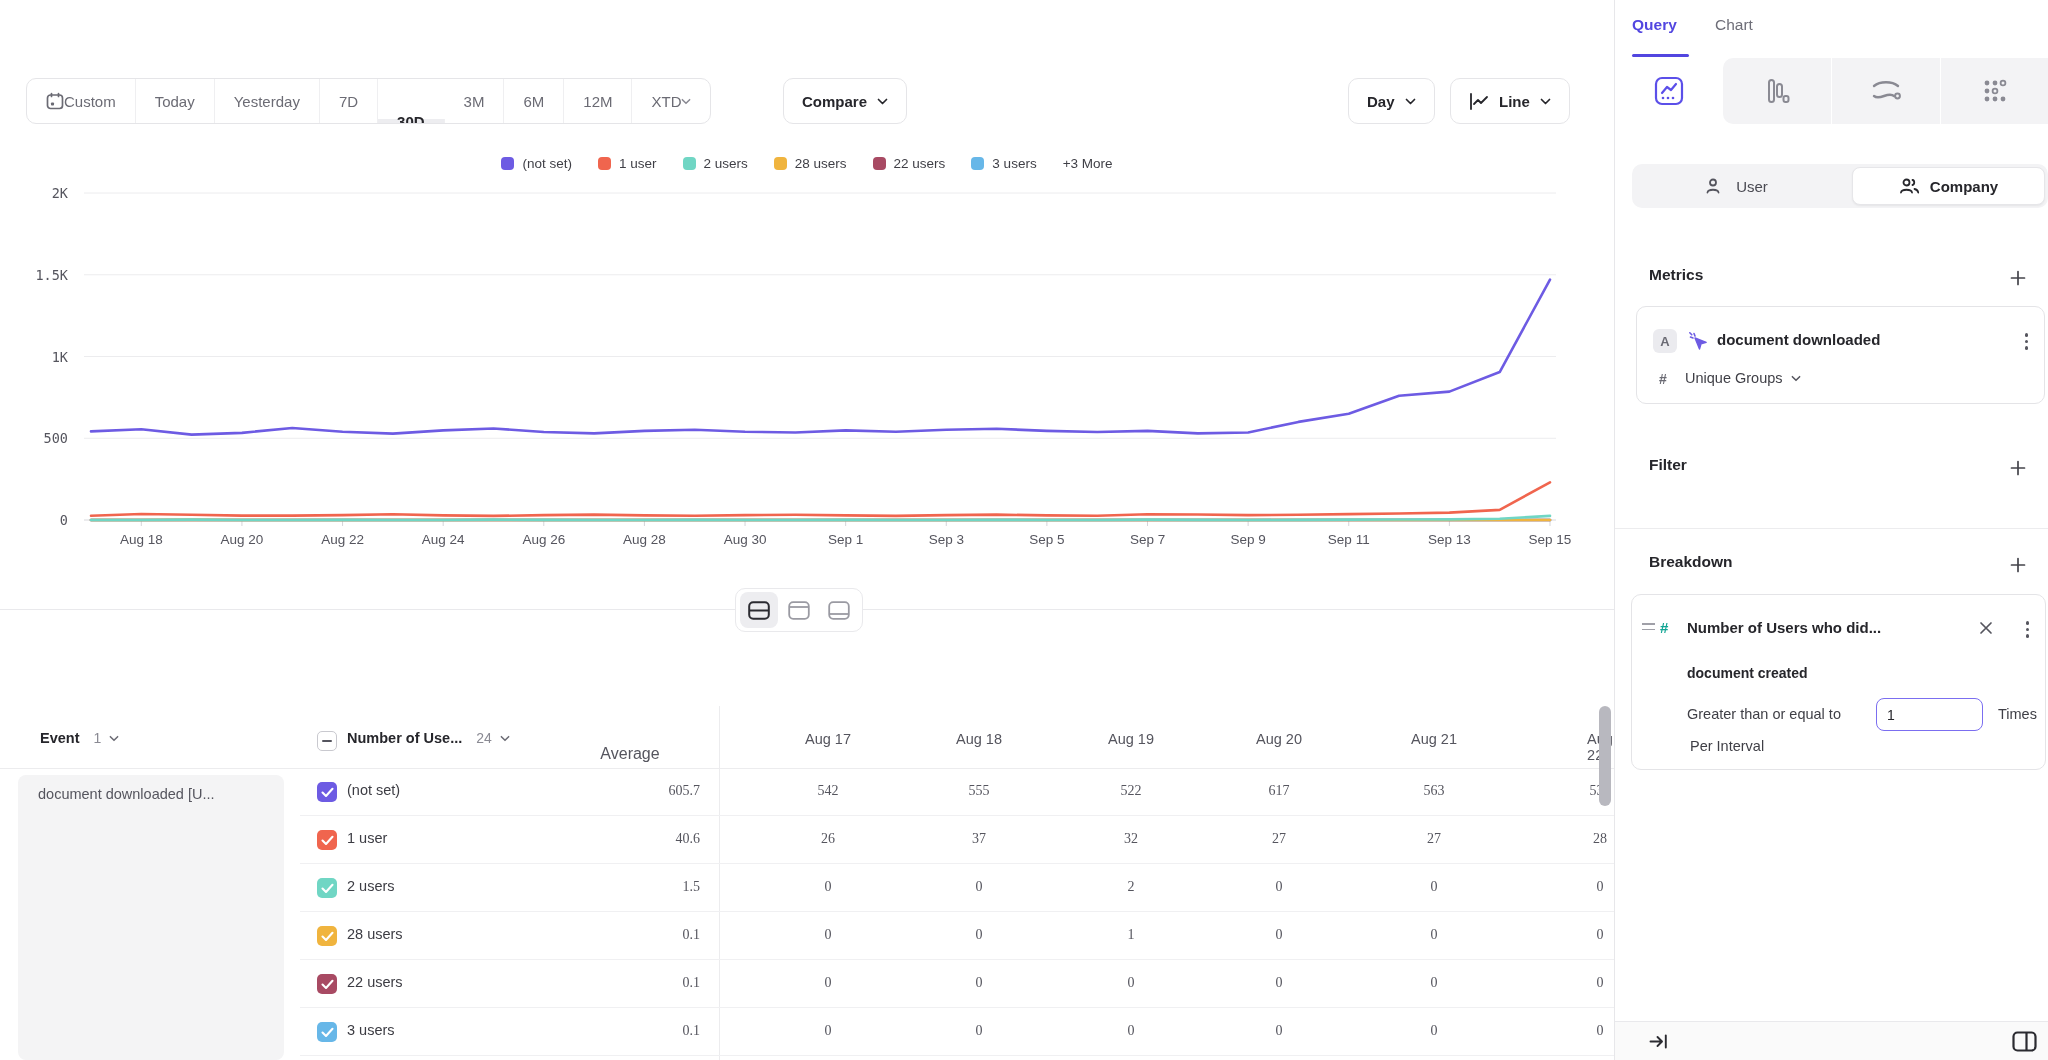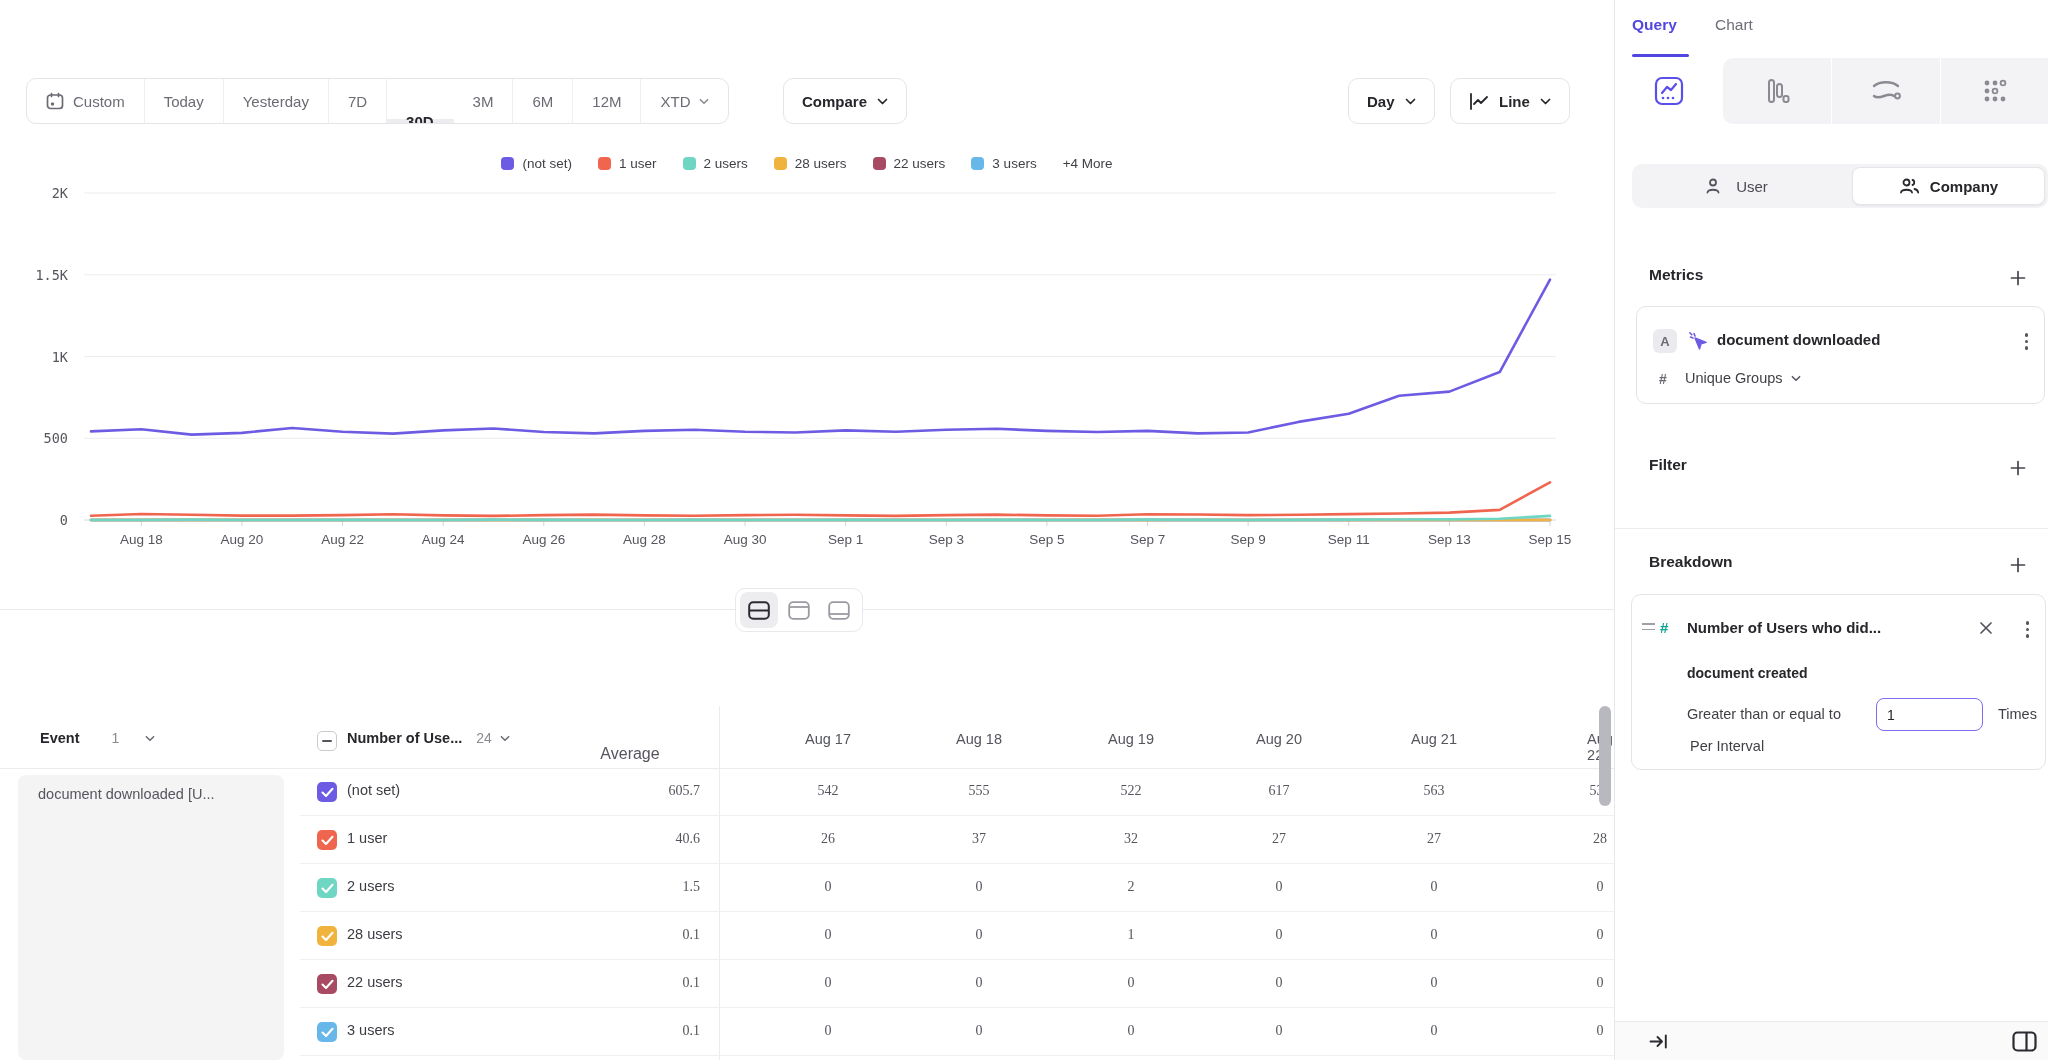--- a/index.html
+++ b/index.html
@@ -10,21 +10,21 @@
   }
   .abs { position:absolute; }
   .mono { font-family:Liberation Serif, serif; }
 
   
   #range-group {
     left:26px; top:78px; height:46px; display:flex; align-items:stretch;
     background:#fff; border:1px solid #e5e5e8; border-radius:10px; overflow:hidden;
   }
   .range-btn {
-    display:flex; align-items:center; gap:9px; padding:0 19px; font-size:15px;
+    display:flex; align-items:center; padding:0 19px; font-size:15px;
     color:#6b6b74; font-weight:500; border-right:1px solid #efeff1; cursor:pointer; white-space:nowrap;
   }
   .range-btn:last-child { border-right:none; }
   .range-btn.selected { background:#ededf0; color:#26262b; font-weight:700;margin-top:40px; }
   .tool-btn {
     height:46px; display:flex; align-items:center; gap:10px; padding:8px 18px;
     background:#fff; border:1px solid #e5e5e8; border-radius:10px; font-size:15px;
     font-weight:600; color:#26262b;
   }
   .chev { display:inline-block; }
@@ -232,21 +232,21 @@
         <span>28 users</span>
       </div>
       <div class="leg-item">
         <span class="leg-swatch" style="background: rgb(168, 74, 99);"></span>
         <span>22 users</span>
       </div>
       <div class="leg-item">
         <span class="leg-swatch" style="background: rgb(103, 183, 232);"></span>
         <span>3 users</span>
       </div>
-      <span>+4 More</span>
+      <span>+3 More</span>
     </div>
 
   <svg id="chart-svg" class="abs" width="1614" height="430" viewBox="0 0 1614 430">
       <line x1="84" y1="390" x2="1556" y2="390" stroke="#d8d8dc" stroke-width="1"></line>
       <text x="68" y="395" text-anchor="end" font-size="13.5" fill="#55555e" font-family="&quot;DejaVu Sans Mono&quot;, monospace">0</text>
       <line x1="84" y1="308.25" x2="1556" y2="308.25" stroke="#ececee" stroke-width="1"></line>
       <text x="68" y="313.25" text-anchor="end" font-size="13.5" fill="#55555e" font-family="&quot;DejaVu Sans Mono&quot;, monospace">500</text>
       <line x1="84" y1="226.5" x2="1556" y2="226.5" stroke="#ececee" stroke-width="1"></line>
       <text x="68" y="231.5" text-anchor="end" font-size="13.5" fill="#55555e" font-family="&quot;DejaVu Sans Mono&quot;, monospace">1K</text>
       <line x1="84" y1="144.75" x2="1556" y2="144.75" stroke="#ececee" stroke-width="1"></line>
@@ -308,21 +308,21 @@
     <div class="lt-btn">
       <svg width="22" height="19" viewBox="0 0 22 19">
         <rect x="1.2" y="1.2" width="19.6" height="16.6" rx="4" fill="none" stroke="#9a9aa2" stroke-width="1.8"></rect>
         <path d="M1.2 13 H20.8" stroke="#9a9aa2" stroke-width="1.8"></path>
       </svg>
     </div>
   </div>
 
 
   <div id="table-header" class="abs">
-    <div class="abs" style="left:40px; top:12px; display:flex; align-items:center; gap:26px;">
+    <div class="abs" style="left:40px; top:12px; display:flex; align-items:center; gap:8px;">
       <span class="hdr-text">Event</span>
       <span class="hdr-count">1</span>
       <svg width="10" height="7" viewBox="0 0 11 7">
           <path d="M1.5 1.5 L5.5 5.5 L9.5 1.5" fill="none" stroke="#6b6b74" stroke-width="1.7" stroke-linecap="round" stroke-linejoin="round"></path>
         </svg>
     </div>
     <div class="mini-check abs" style="left:317px; top:13px;">
         <span class="dash"></span>
       </div>
     <div class="abs" style="left:347px; top:12px; display:flex; align-items:center; gap:8px;">

